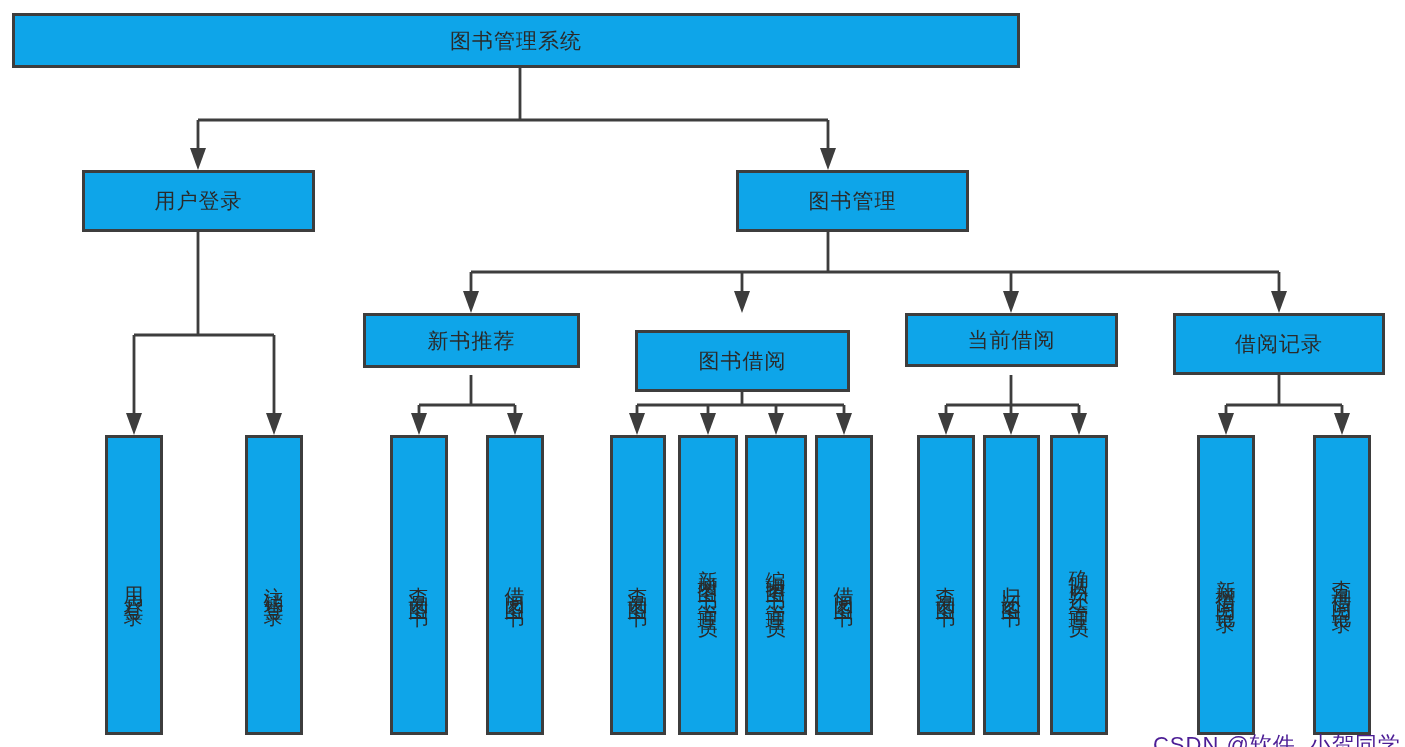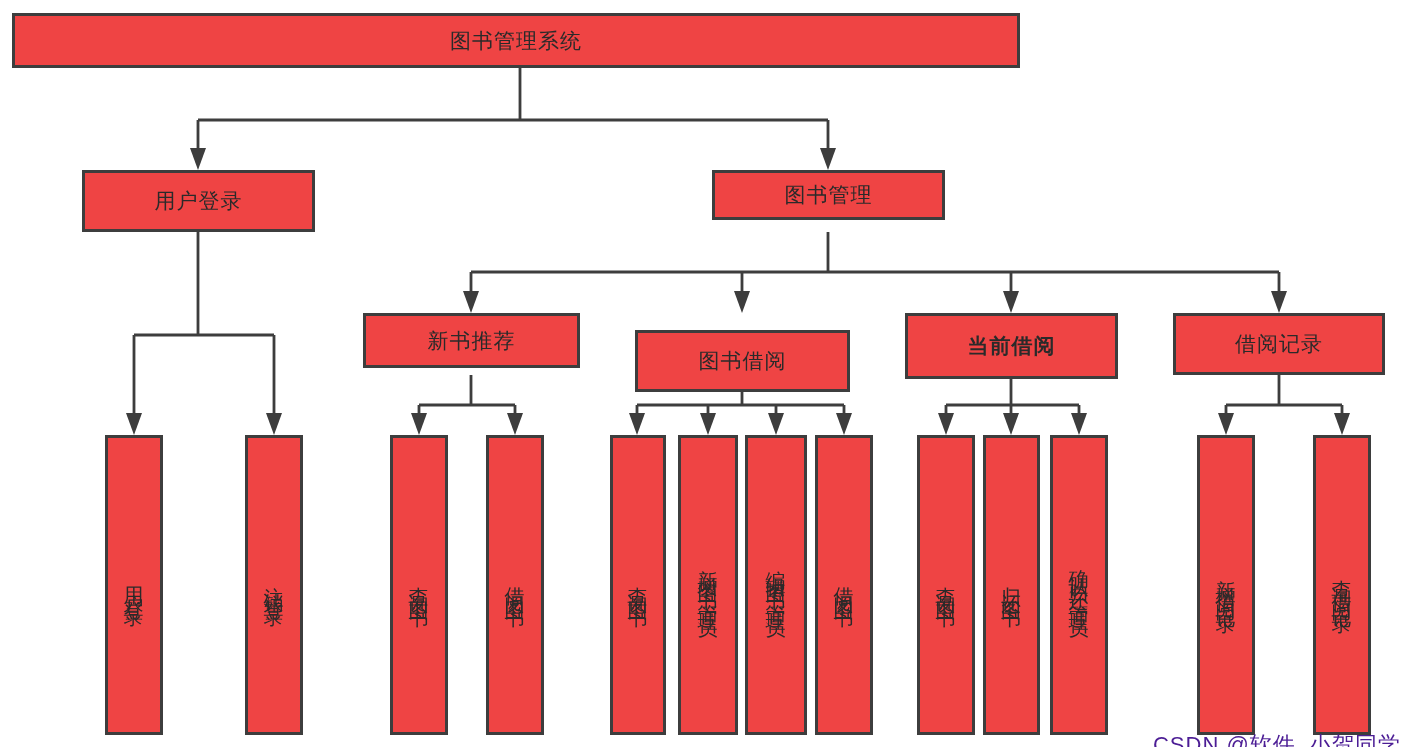--- a/index.html
+++ b/index.html
@@ -8,21 +8,21 @@
     width:1405px;height:747px;
     overflow:hidden;
     font-family:"Liberation Sans","DejaVu Sans",sans-serif;
     color:#2a2a2a;
   }
   svg.connectors{position:absolute;left:0;top:0;width:1405px;height:747px;pointer-events:none;}
   .node{
     position:absolute;
     box-sizing:border-box;
     border:3px solid #3d3d3d;
-    background:#ef4444;
+    background:#0ea5e9;
     display:flex;
     align-items:center;
     justify-content:center;
     text-align:center;
   }
   .h-node{font-size:21px;letter-spacing:1px;}
   .root-node{font-size:21px;letter-spacing:1px;}
   .v-node .vtext{
     writing-mode:vertical-rl;
     text-orientation:mixed;
@@ -82,25 +82,25 @@
     <polygon points="1003,413 1019,413 1011,435"></polygon>
     <polygon points="1071,413 1087,413 1079,435"></polygon>
     <polygon points="1218,413 1234,413 1226,435"></polygon>
     <polygon points="1334,413 1350,413 1342,435"></polygon>
   </g>
 </svg>
 
 <div class="node root-node" style="left:12px;top:13px;width:1008px;height:55px;">图书管理系统</div>
 
 <div class="node h-node" style="left:82px;top:170px;width:233px;height:62px;">用户登录</div>
-<div class="node h-node" style="left:712px;top:170px;width:233px;height:50px;">图书管理</div>
+<div class="node h-node" style="left:736px;top:170px;width:233px;height:62px;">图书管理</div>
 
 <div class="node h-node" style="left:363px;top:313px;width:217px;height:55px;">新书推荐</div>
 <div class="node h-node" style="left:635px;top:330px;width:215px;height:62px;">图书借阅</div>
-<div class="node h-node" style="left:905px;top:313px;width:213px;height:66px;font-weight:bold;">当前借阅</div>
+<div class="node h-node" style="left:905px;top:313px;width:213px;height:54px;">当前借阅</div>
 <div class="node h-node" style="left:1173px;top:313px;width:212px;height:62px;">借阅记录</div>
 
 <div class="node v-node" style="left:105px;top:435px;width:58px;height:300px;">
   <span class="vtext">用户登录</span>
 </div>
 <div class="node v-node" style="left:245px;top:435px;width:58px;height:300px;">
   <span class="vtext">注销登录</span>
 </div>
 
 <div class="node v-node" style="left:390px;top:435px;width:58px;height:300px;">

